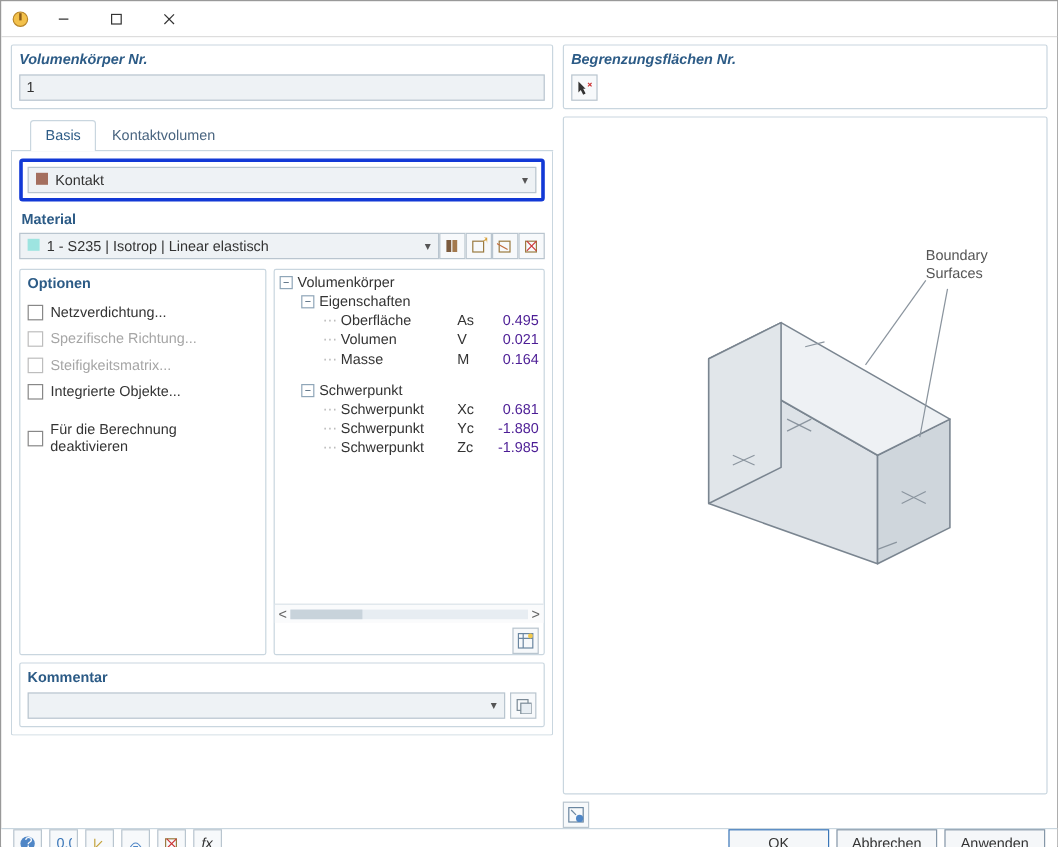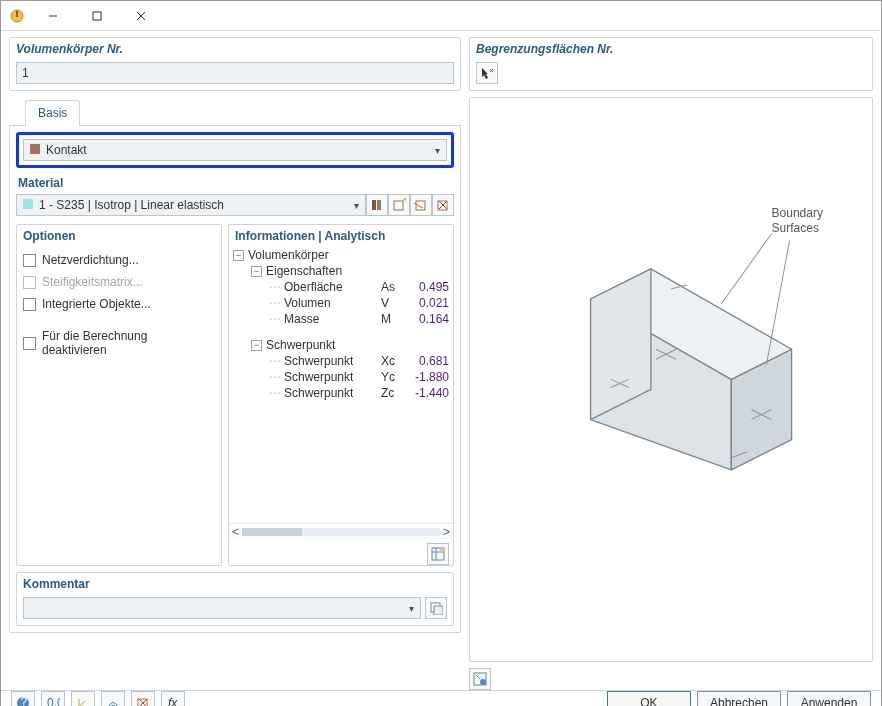--- a/index.html
+++ b/index.html
@@ -101,20 +101,21 @@
 
       <div class="group">
         <div class="group-head">Volumenkörper Nr.</div>
         <div class="group-body">
           <input class="txt" value="1" style="">
         </div>
       </div>
 
       <div class="tabs">
         <div class="tab active">Basis</div>
+        <div class="tab">Kontaktvolumen</div>
       </div>
 
       <div style="border:1px solid #c9d6df; border-top:none; padding:6px; border-radius:0 0 2px 2px;">
 
         <div class="highlight-box">
           <div class="combo">
             <span><span class="swatch"></span><span>Kontakt</span></span>
             <span class="chev">▾</span>
           </div>
         </div>
@@ -155,36 +156,39 @@
         <div class="twocol" style="margin-top:8px;">
           <div class="optpanel">
             <div class="panelhead">Optionen</div>
             <div class="optbody">
               <label class="check">
                   <span class="box"></span>
                   <span>Netzverdichtung...</span>
                 </label>
               <label class="check disabled">
                   <span class="box"></span>
+                  <span>Spezifische Richtung...</span>
+                </label>
+              <label class="check disabled">
+                  <span class="box"></span>
                   <span>Steifigkeitsmatrix...</span>
                 </label>
               <label class="check">
                   <span class="box"></span>
                   <span>Integrierte Objekte...</span>
                 </label>
               <div style="height:10px"></div>
               <label class="check">
                   <span class="box"></span>
                   <span>Für die Berechnung deaktivieren</span>
                 </label>
             </div>
           </div>
 
           <div class="infopanel">
-            <div class="panelhead">Informationen | Analytisch</div>
             <div class="tree">
               <div class="tree-row">
                   <span class="tog">−</span>
                   <span class="lab">Volumenkörper</span>
                 </div>
               <div class="tree-row ind1">
                   <span class="tog">−</span>
                   <span class="lab">Eigenschaften</span>
                 </div>
               <div class="tree-row ind2">
@@ -219,21 +223,21 @@
               <div class="tree-row ind2">
                   <span class="dots">⋯</span>
                   <span class="lab">Schwerpunkt</span>
                   <span class="sym">Yc</span>
                   <span class="val">-1.880</span>
                 </div>
               <div class="tree-row ind2">
                   <span class="dots">⋯</span>
                   <span class="lab">Schwerpunkt</span>
                   <span class="sym">Zc</span>
-                  <span class="val">-1.440</span>
+                  <span class="val">-1.985</span>
                 </div>
               <div style="height:120px"></div>
             </div>
             <div class="hscroll">
               <span>&lt;</span>
               <div class="track">
                   <div class="thumb"></div>
                 </div>
               <span>&gt;</span>
             </div>

